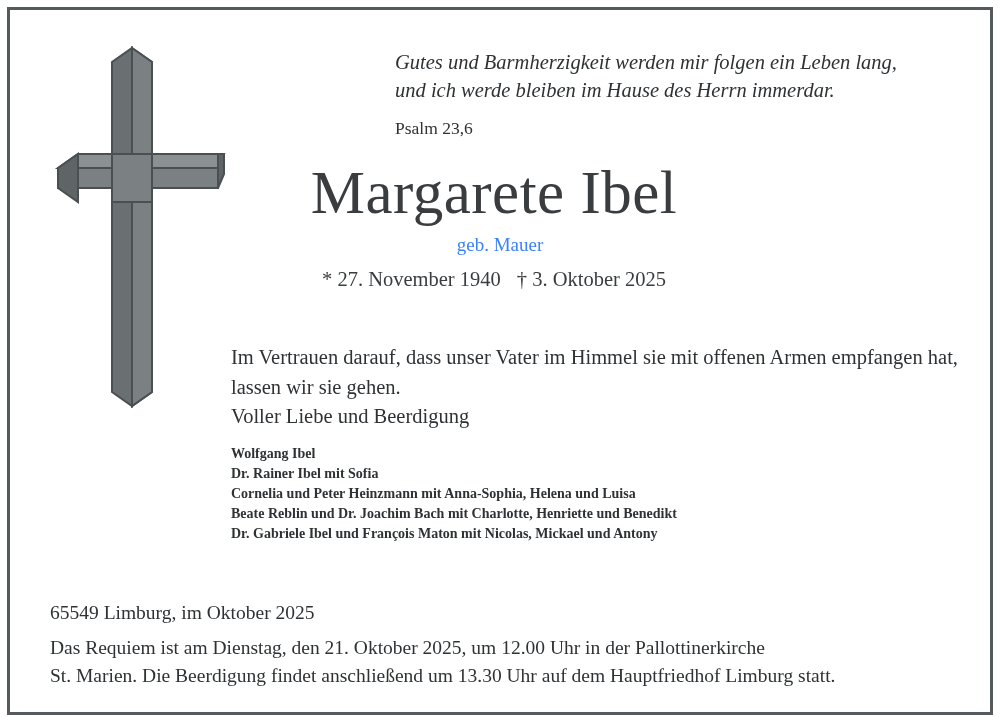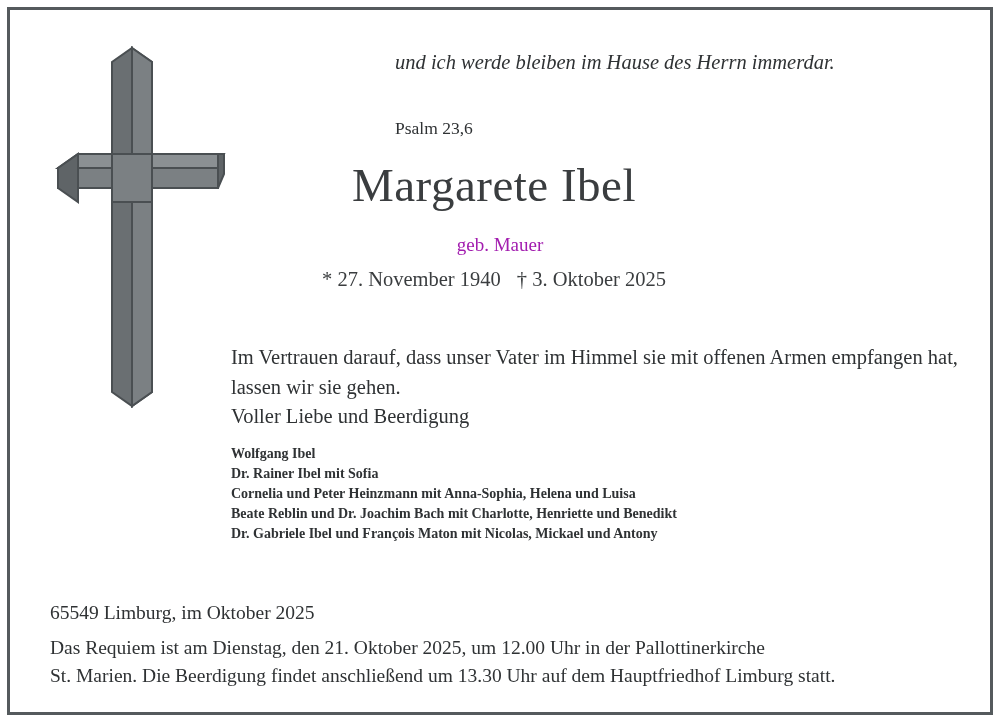--- a/index.html
+++ b/index.html
@@ -63,33 +63,33 @@
     color: #2f3234;
   }
 
   
   .name {
     position: absolute;
     left: 0;
     right: 0;
     top: 148px;
     text-align: center;
-    font-size: 47px;
+    font-size: 61px;
     letter-spacing: 0.5px;
     color: #3a3d3f;
     padding-right: 12px;
   }
   .maiden {
     position: absolute;
     left: 12px;
     right: 0;
     top: 224px;
     text-align: center;
     font-size: 19px;
-    color: #a21caf;
+    color: #3b82f6;
     padding-right: 12px;
   }
   .dates {
     position: absolute;
     left: 0;
     right: 0;
     top: 258px;
     text-align: center;
     font-size: 20.5px;
     color: #3a3d3f;
@@ -152,20 +152,21 @@
           <polygon points="10,128 170,128 170,148 10,148" fill="#7b8083"></polygon>
           <polygon points="10,128 30,114 176,114 170,128" fill="#8b9093"></polygon>
           <polygon points="170,114 176,114 176,134 170,148" fill="#5f6467"></polygon>
           <polygon points="10,128 10,148 30,162 30,114" fill="#5f6467"></polygon>
         </g>
         <rect x="64" y="114" width="40" height="48" fill="#7b8083" stroke="#4a4f52" stroke-width="2"></rect>
       </svg>
     </div>
 
     <div class="verse">
+      <div class="verse-line">Gutes und Barmherzigkeit werden mir folgen ein Leben lang,</div>
       <div class="verse-line">und ich werde bleiben im Hause des Herrn immerdar.</div>
     </div>
     <div class="verse-src">Psalm 23,6</div>
 
     <div class="name">Margarete Ibel</div>
     <div class="maiden">geb. Mauer</div>
     <div class="dates">
       <span>* 27. November 1940</span><span class="sep"></span><span>† 3. Oktober 2025</span>
     </div>
 

